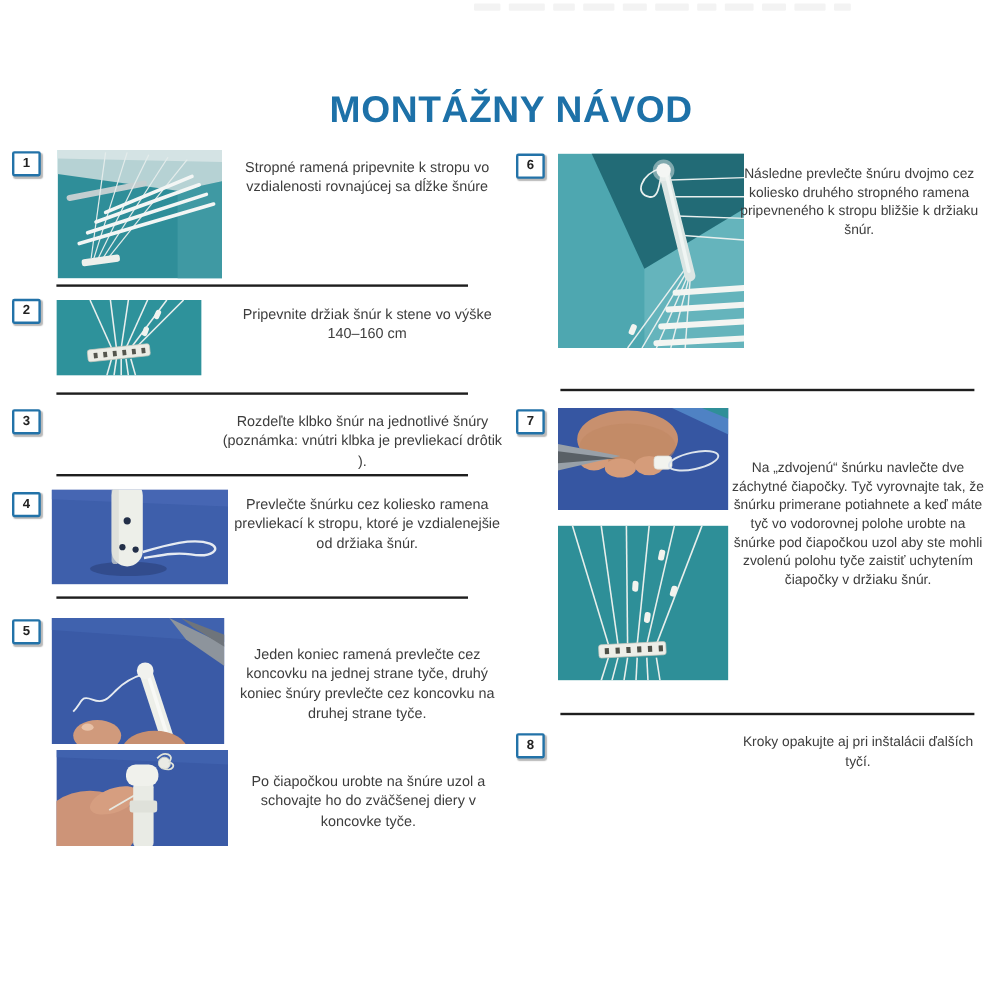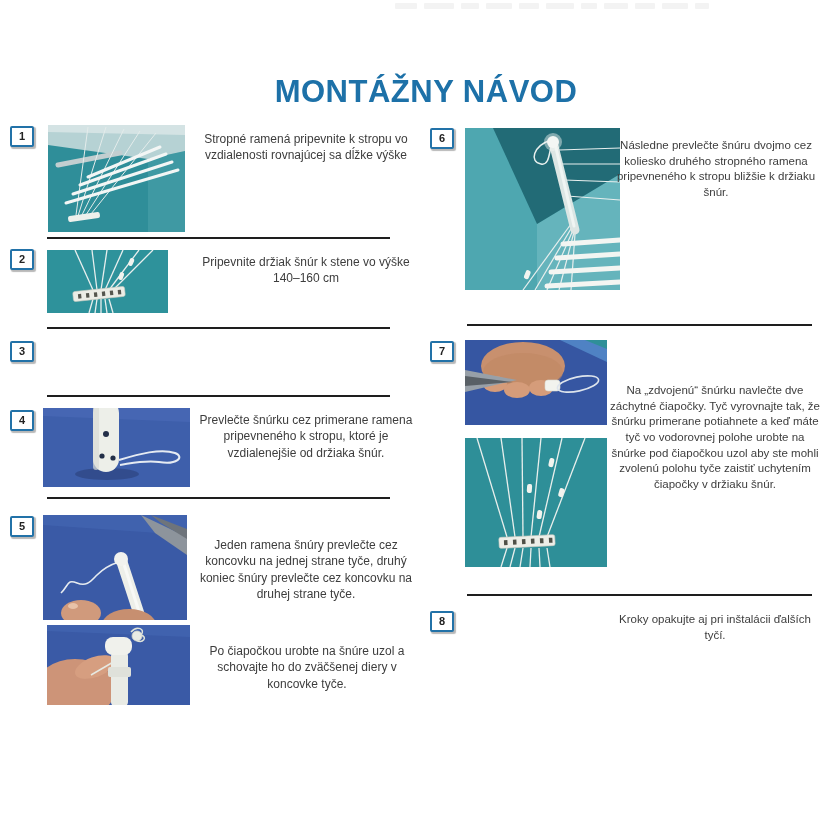--- a/index.html
+++ b/index.html
@@ -53,21 +53,21 @@
       <line x1="108" y1="8" x2="39" y2="94"></line>
     </g>
     <g stroke="#f3f6f5" stroke-width="3" stroke-linecap="round">
       <line x1="40" y1="52" x2="112" y2="22"></line>
       <line x1="32" y1="60" x2="118" y2="29"></line>
       <line x1="25" y1="69" x2="124" y2="37"></line>
       <line x1="18" y1="78" x2="130" y2="45"></line>
     </g>
     <rect x="20" y="89" width="32" height="6" rx="2" fill="#eef0ec" transform="rotate(-8 36 92)"></rect>
   </svg>
-  <div class="stext" style="left:190px;top:131px;width:232px">Stropné ramená pripevnite k stropu vo vzdialenosti rovnajúcej sa dĺžke výške</div>
+  <div class="stext" style="left:190px;top:131px;width:232px">Stropné ramená pripevnite k stropu vo vzdialenosti rovnajúcej sa dĺžke šnúre</div>
 
   <div class="sep" style="left:47px;top:237px;width:343px"></div>
 
   <div class="badge" style="left:10px;top:249px">2</div>
   <svg class="photo" style="left:47px;top:250px" width="121" height="63" viewBox="0 0 121 63">
     <rect width="121" height="63" fill="#2e929b"></rect>
     <g stroke="#e9efee" stroke-width="1.3">
       <line x1="28" y1="0" x2="46" y2="40"></line>
       <line x1="45" y1="0" x2="50" y2="40"></line>
       <line x1="60" y1="0" x2="54" y2="40"></line>
@@ -92,54 +92,55 @@
         <rect x="63" y="42" width="3.2" height="4.5"></rect>
           <rect x="71" y="42" width="3.2" height="4.5"></rect>
       </g>
     </g>
   </svg>
   <div class="stext" style="left:190px;top:254px;width:232px">Pripevnite držiak šnúr k stene vo výške 140–160 cm</div>
 
   <div class="sep" style="left:47px;top:327px;width:343px"></div>
 
   <div class="badge" style="left:10px;top:341px">3</div>
+  <div class="stext" style="left:183px;top:343px;width:238px">Rozdeľte klbko šnúr na jednotlivé šnúry (poznámka: vnútri klbka je prevliekací drôtik ).</div>
 
   <div class="sep" style="left:47px;top:395px;width:343px"></div>
 
   <div class="badge" style="left:10px;top:410px">4</div>
   <svg class="photo" style="left:43px;top:408px" width="147" height="79" viewBox="0 0 147 79">
     <rect width="147" height="79" fill="#3e5fab"></rect>
     <polygon points="0,0 147,0 147,14 0,8" fill="#4a6ab6" opacity="0.7"></polygon>
     <ellipse cx="64" cy="66" rx="32" ry="6" fill="#1d2c55" opacity="0.35"></ellipse>
     <rect x="50" y="-8" width="26" height="72" rx="13" fill="#edefe9"></rect>
     <rect x="50" y="-8" width="6" height="70" rx="3" fill="#d9dcd4" opacity="0.7"></rect>
     <circle cx="63" cy="26" r="3" fill="#232f48"></circle>
     <circle cx="59" cy="48" r="2.6" fill="#232f48"></circle>
     <circle cx="70" cy="50" r="2.6" fill="#232f48"></circle>
     <path d="M76,52 C96,46 118,40 132,45 C142,49 134,57 116,54 C102,52 90,55 77,57" stroke="#e6ebf2" stroke-width="2" fill="none"></path>
   </svg>
-  <div class="stext" style="left:193px;top:412px;width:226px">Prevlečte šnúrku cez primerane ramena pripevneného k stropu, ktoré je vzdialenejšie od držiaka šnúr.</div>
+  <div class="stext" style="left:193px;top:412px;width:226px">Prevlečte šnúrku cez koliesko ramena prevliekací k stropu, ktoré je vzdialenejšie od držiaka šnúr.</div>
 
   <div class="sep" style="left:47px;top:497px;width:343px"></div>
 
   <div class="badge" style="left:10px;top:516px">5</div>
   <svg class="photo" style="left:43px;top:515px" width="144" height="105" viewBox="0 0 144 105">
     <rect width="144" height="105" fill="#3a5aa6"></rect>
     <polygon points="0,0 144,0 144,20 0,10" fill="#4468b4" opacity="0.6"></polygon>
     <polygon points="98,0 144,22 144,40 112,18" fill="#8d949c"></polygon>
     <polygon points="108,0 144,14 144,24 118,8" fill="#6e747b"></polygon>
     <path d="M18,78 C26,70 24,64 34,68 C44,72 48,66 54,60 C60,54 66,50 76,47" stroke="#e6ebf0" stroke-width="1.6" fill="none"></path>
     <line x1="78" y1="44" x2="98" y2="105" stroke="#edefe9" stroke-width="11" stroke-linecap="round"></line>
     <line x1="80" y1="46" x2="97" y2="100" stroke="#f8f9f6" stroke-width="3" stroke-linecap="round"></line>
     <circle cx="78" cy="44" r="7" fill="#f1f2ee"></circle>
     <ellipse cx="38" cy="98" rx="20" ry="13" fill="#d09a7c"></ellipse>
     <ellipse cx="86" cy="110" rx="27" ry="16" fill="#c78f70"></ellipse>
     <ellipse cx="30" cy="91" rx="5" ry="3" fill="#e8c2a8"></ellipse>
   </svg>
-  <div class="stext" style="left:190px;top:537px;width:232px">Jeden ramena šnúry prevlečte cez koncovku na jednej strane tyče, druhý koniec šnúry prevlečte cez koncovku na druhej strane tyče.</div>
+  <div class="stext" style="left:190px;top:537px;width:232px">Jeden koniec ramená prevlečte cez koncovku na jednej strane tyče, druhý koniec šnúry prevlečte cez koncovku na druhej strane tyče.</div>
 
   <svg class="photo" style="left:47px;top:625px" width="143" height="80" viewBox="0 0 143 80">
     <rect width="143" height="80" fill="#3a5aa6"></rect>
     <polygon points="0,0 143,0 143,12 0,6" fill="#4468b4" opacity="0.6"></polygon>
     <ellipse cx="28" cy="64" rx="40" ry="30" fill="#cd9478"></ellipse>
     <ellipse cx="48" cy="42" rx="21" ry="10" fill="#d69e80" transform="rotate(-20 48 42)"></ellipse>
     <line x1="44" y1="50" x2="68" y2="36" stroke="#e6e9e2" stroke-width="1.5"></line>
     <rect x="64" y="26" width="17" height="56" rx="5" fill="#e9ebe5"></rect>
     <rect x="61" y="42" width="23" height="10" rx="2" fill="#dfe1da"></rect>
     <rect x="58" y="12" width="27" height="18" rx="8" fill="#f0f1ec"></rect>

